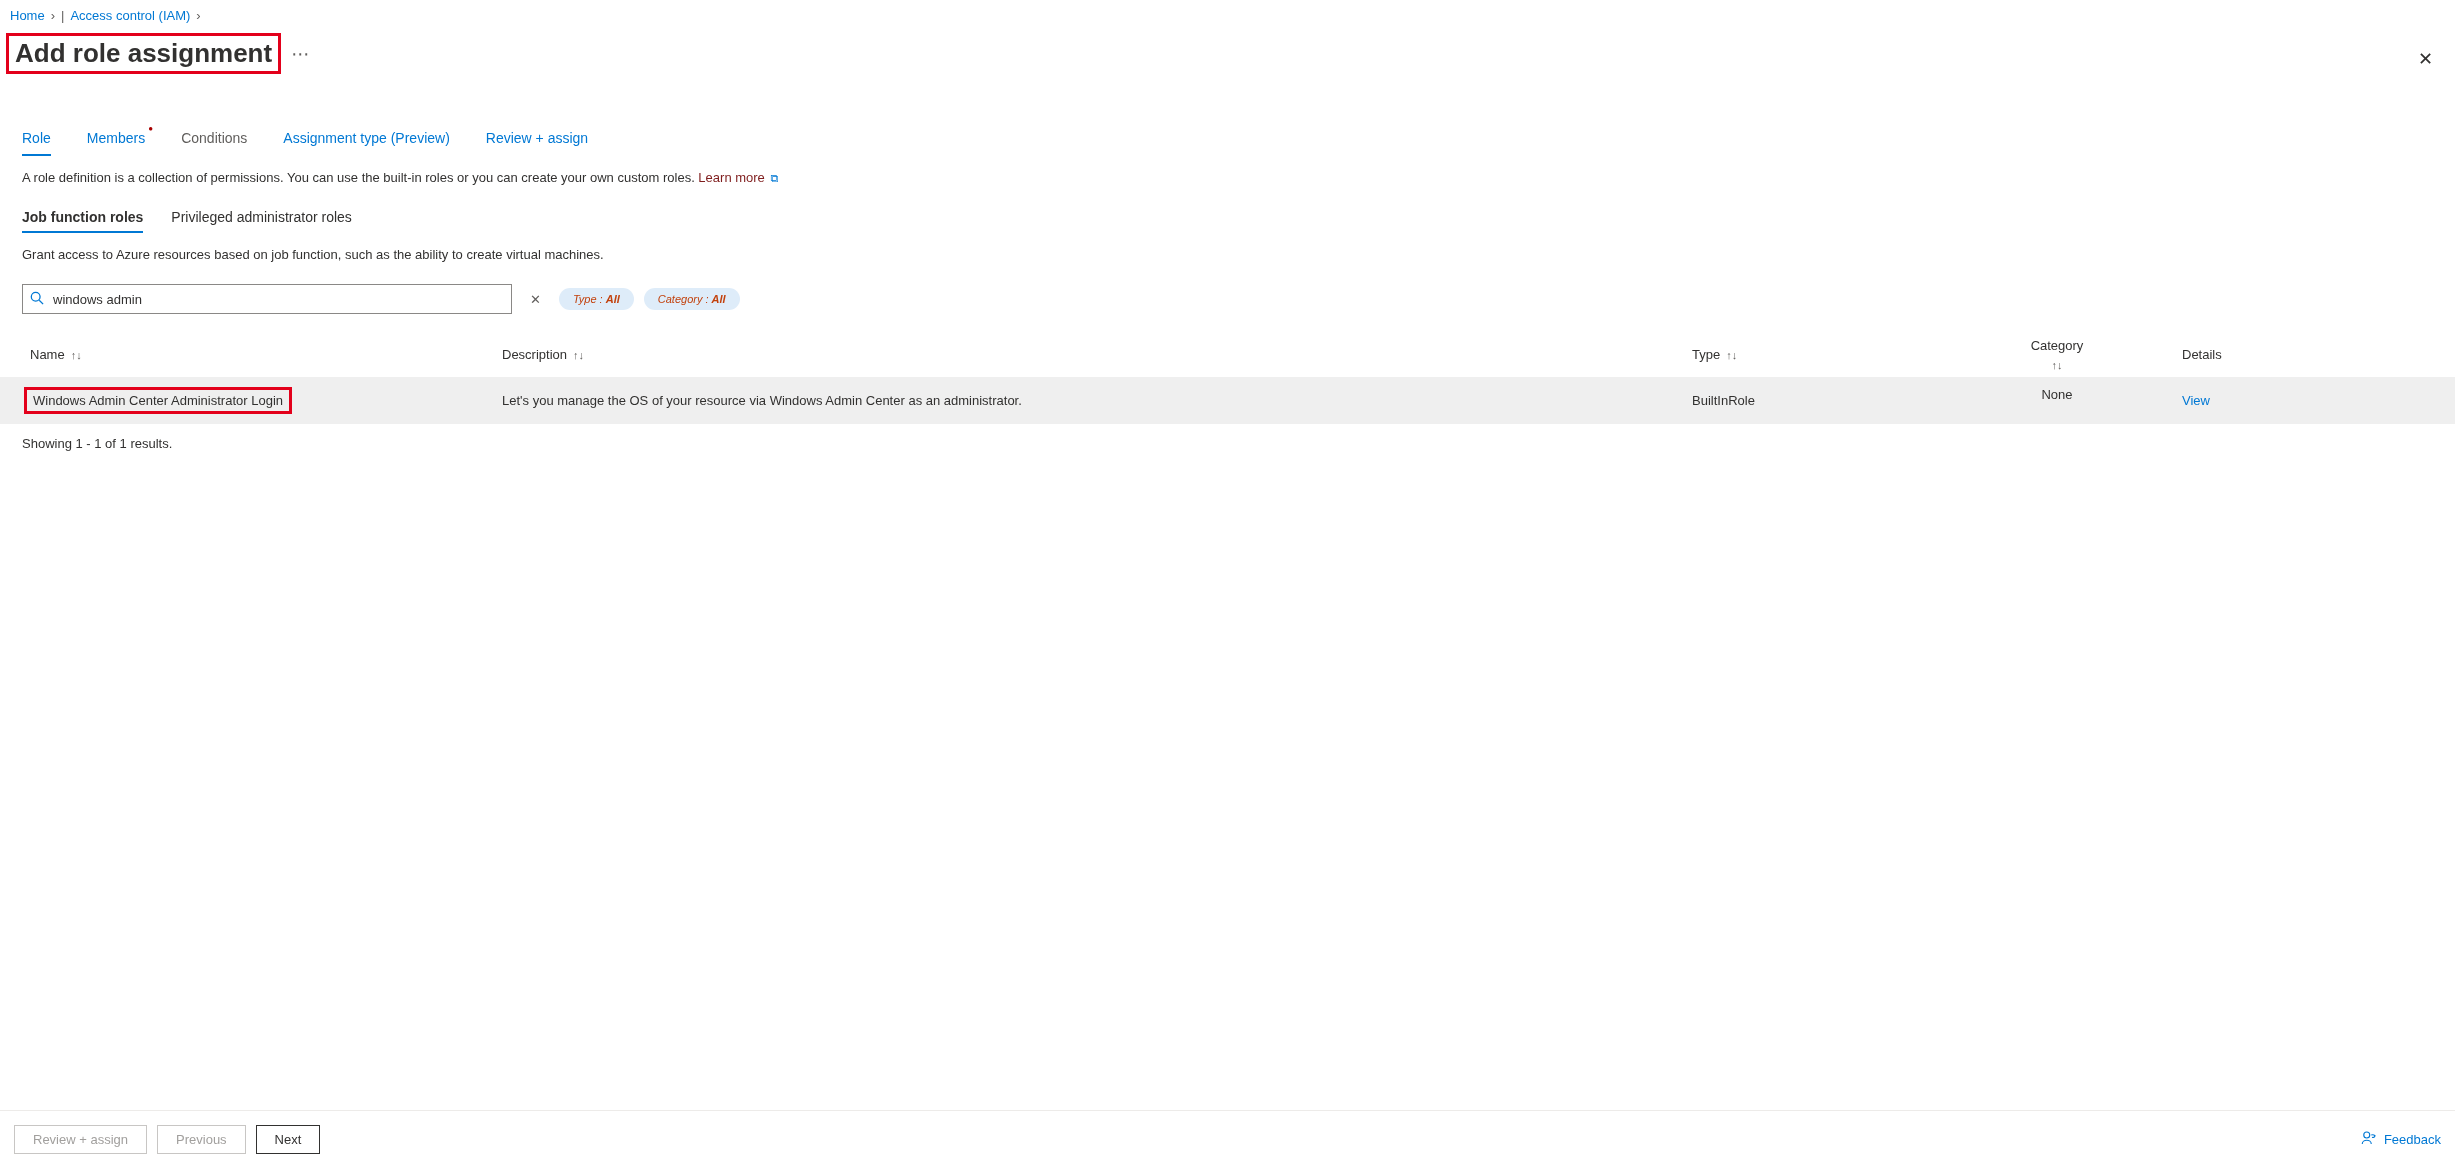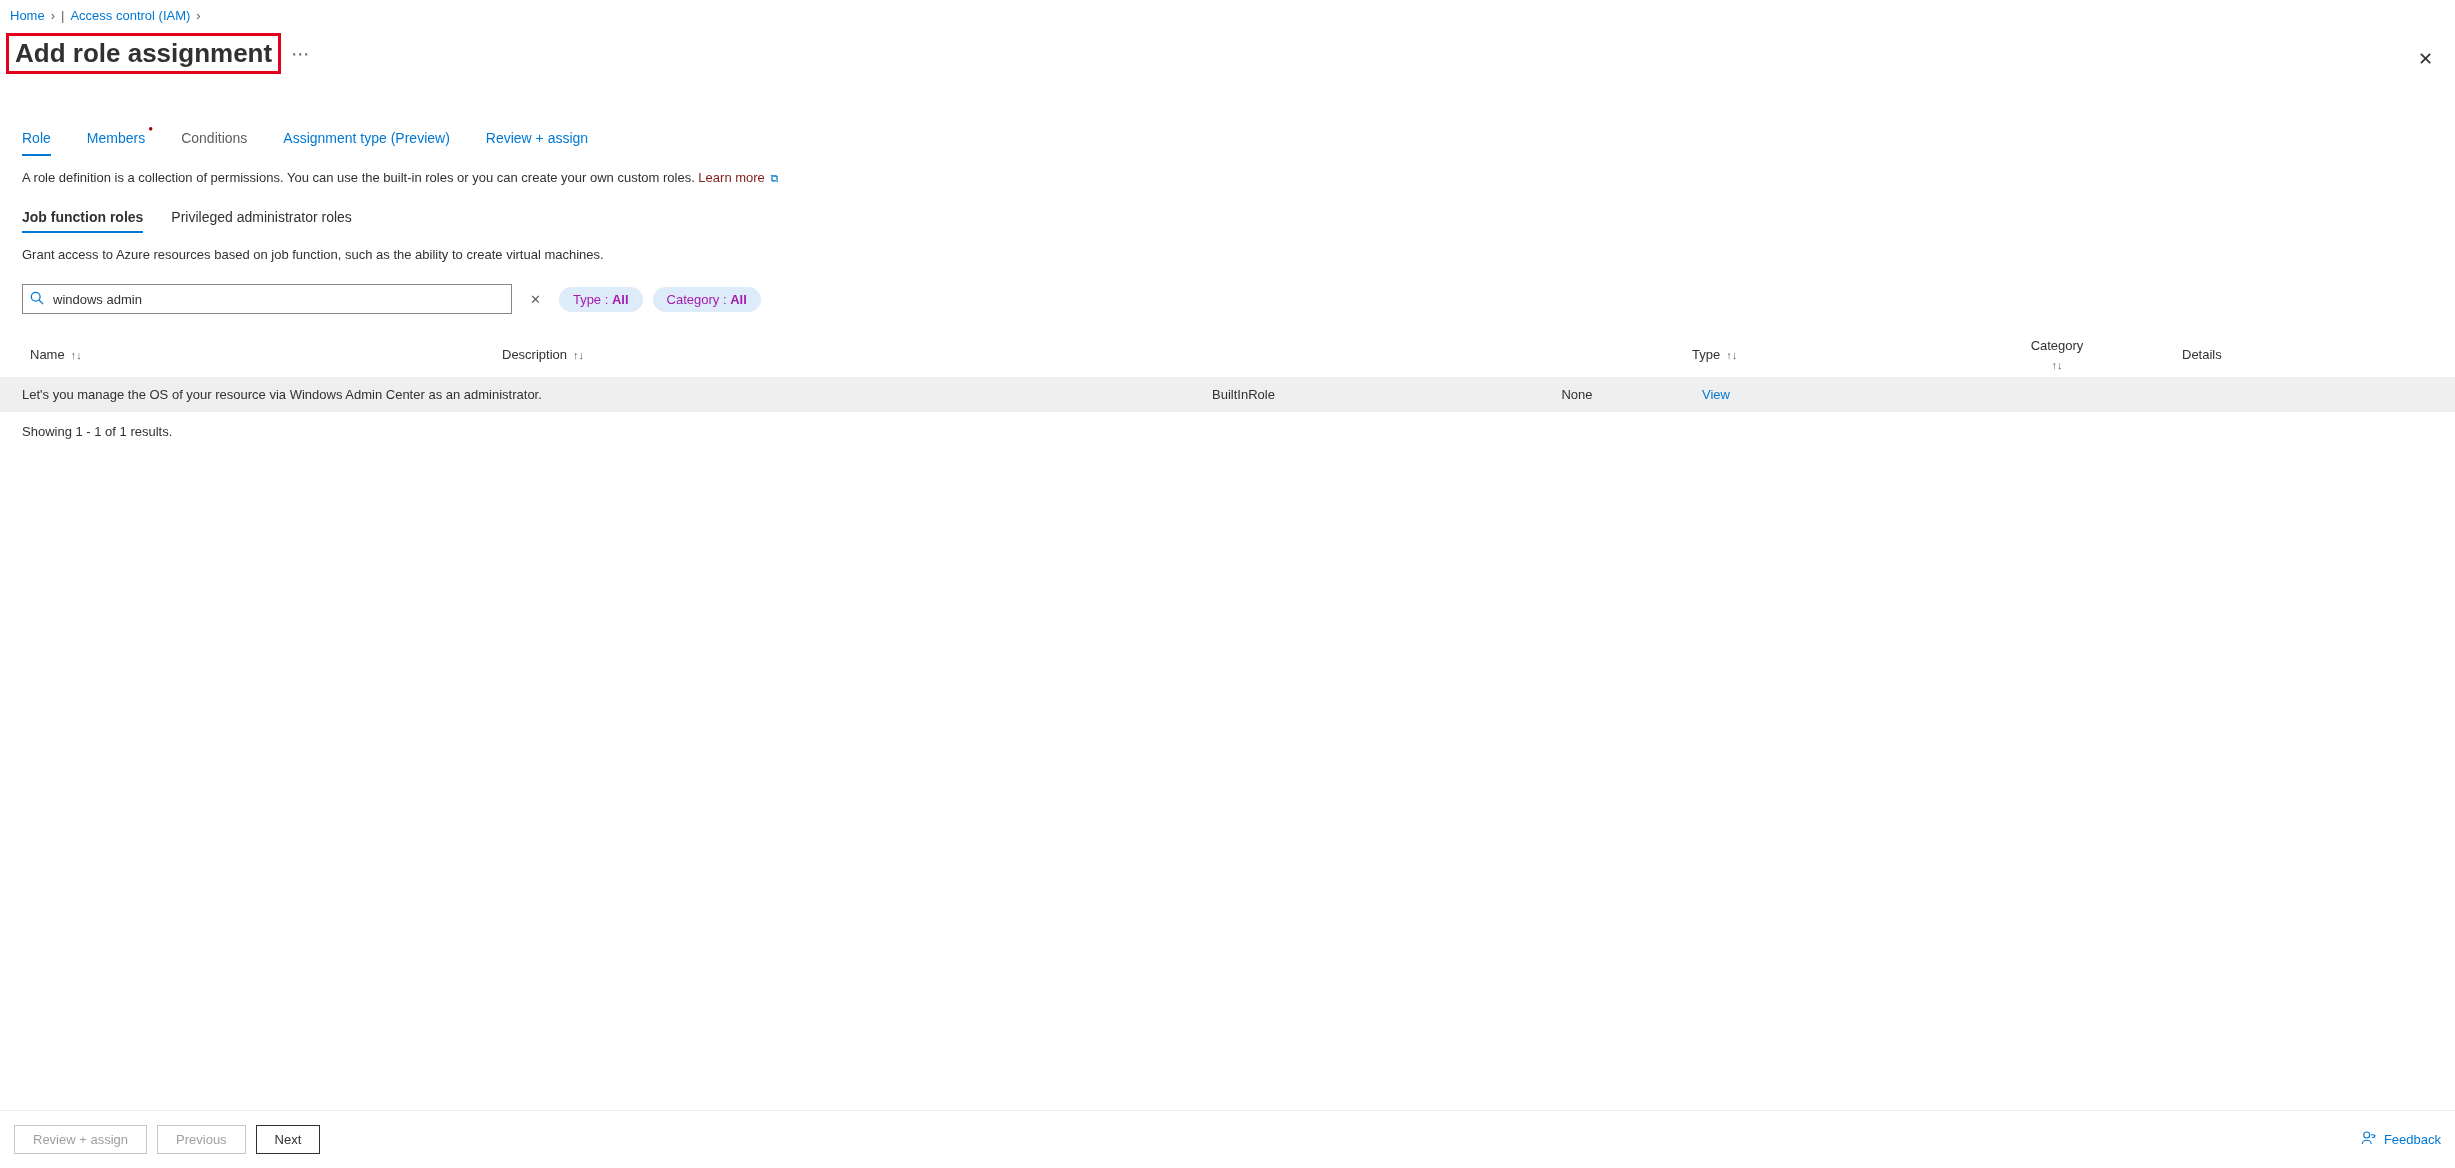--- a/index.html
+++ b/index.html
@@ -158,23 +158,24 @@
     .clear-x {
       color: #605e5c;
       font-size: 13px;
       cursor: pointer;
       padding: 0 8px;
     }
     .pill {
       background: #deecf9;
       border-radius: 14px;
       padding: 5px 14px;
-      font-size: 13px;
-      color: #a21caf;
-      cursor: pointer;
+      font-size: 11px;
+      color: #c2410c;
+      cursor: pointer;
+      font-style: italic;
     }
     .pill .bold {
       font-weight: 600;
     }
     .table-wrap {
       margin-top: 18px;
     }
     .table-head {
       display: flex;
       padding: 6px 22px;
@@ -336,20 +337,25 @@
     <div class="th col-cat">
       <span>Category</span>
       <span class="sort-icons">↑↓</span>
     </div>
     <div class="th col-details">
       <span>Details</span>
     </div>
   </div>
 
   <div class="table-row">
+    <div class="td col-name">
+      <span class="role-name-box">
+        <span>Windows Admin Center Administrator Login</span>
+      </span>
+    </div>
     <div class="td col-desc">Let's you manage the OS of your resource via Windows Admin Center as an administrator.</div>
     <div class="td col-type">BuiltInRole</div>
     <div class="td col-cat">None</div>
     <div class="td col-details">
       <span class="view-link">View</span>
     </div>
   </div>
 </div>
 
 <div class="results-count">Showing 1 - 1 of 1 results.</div>

